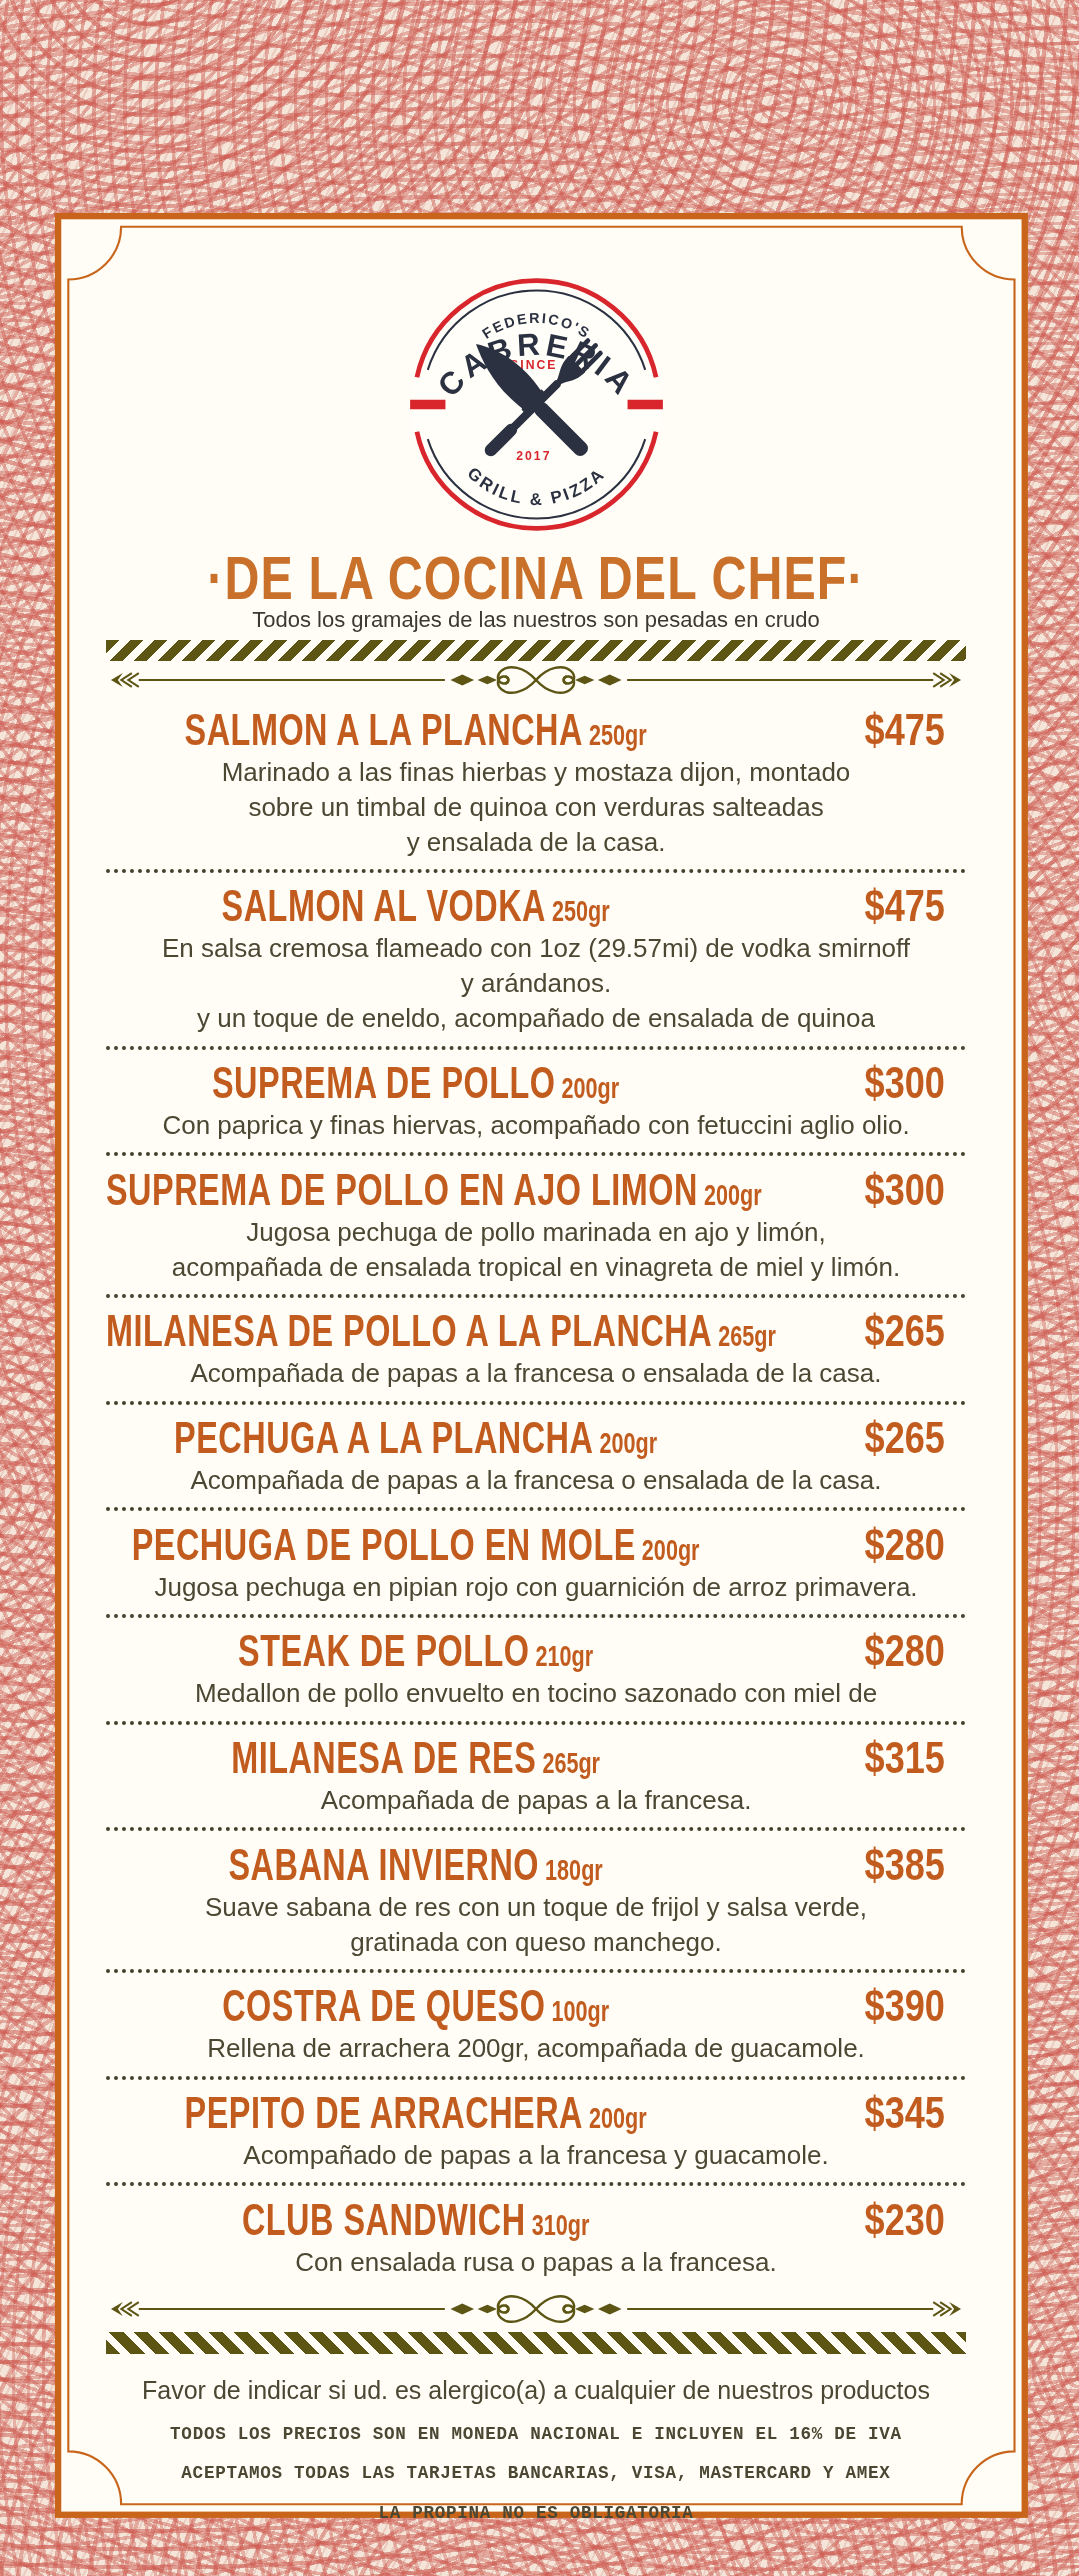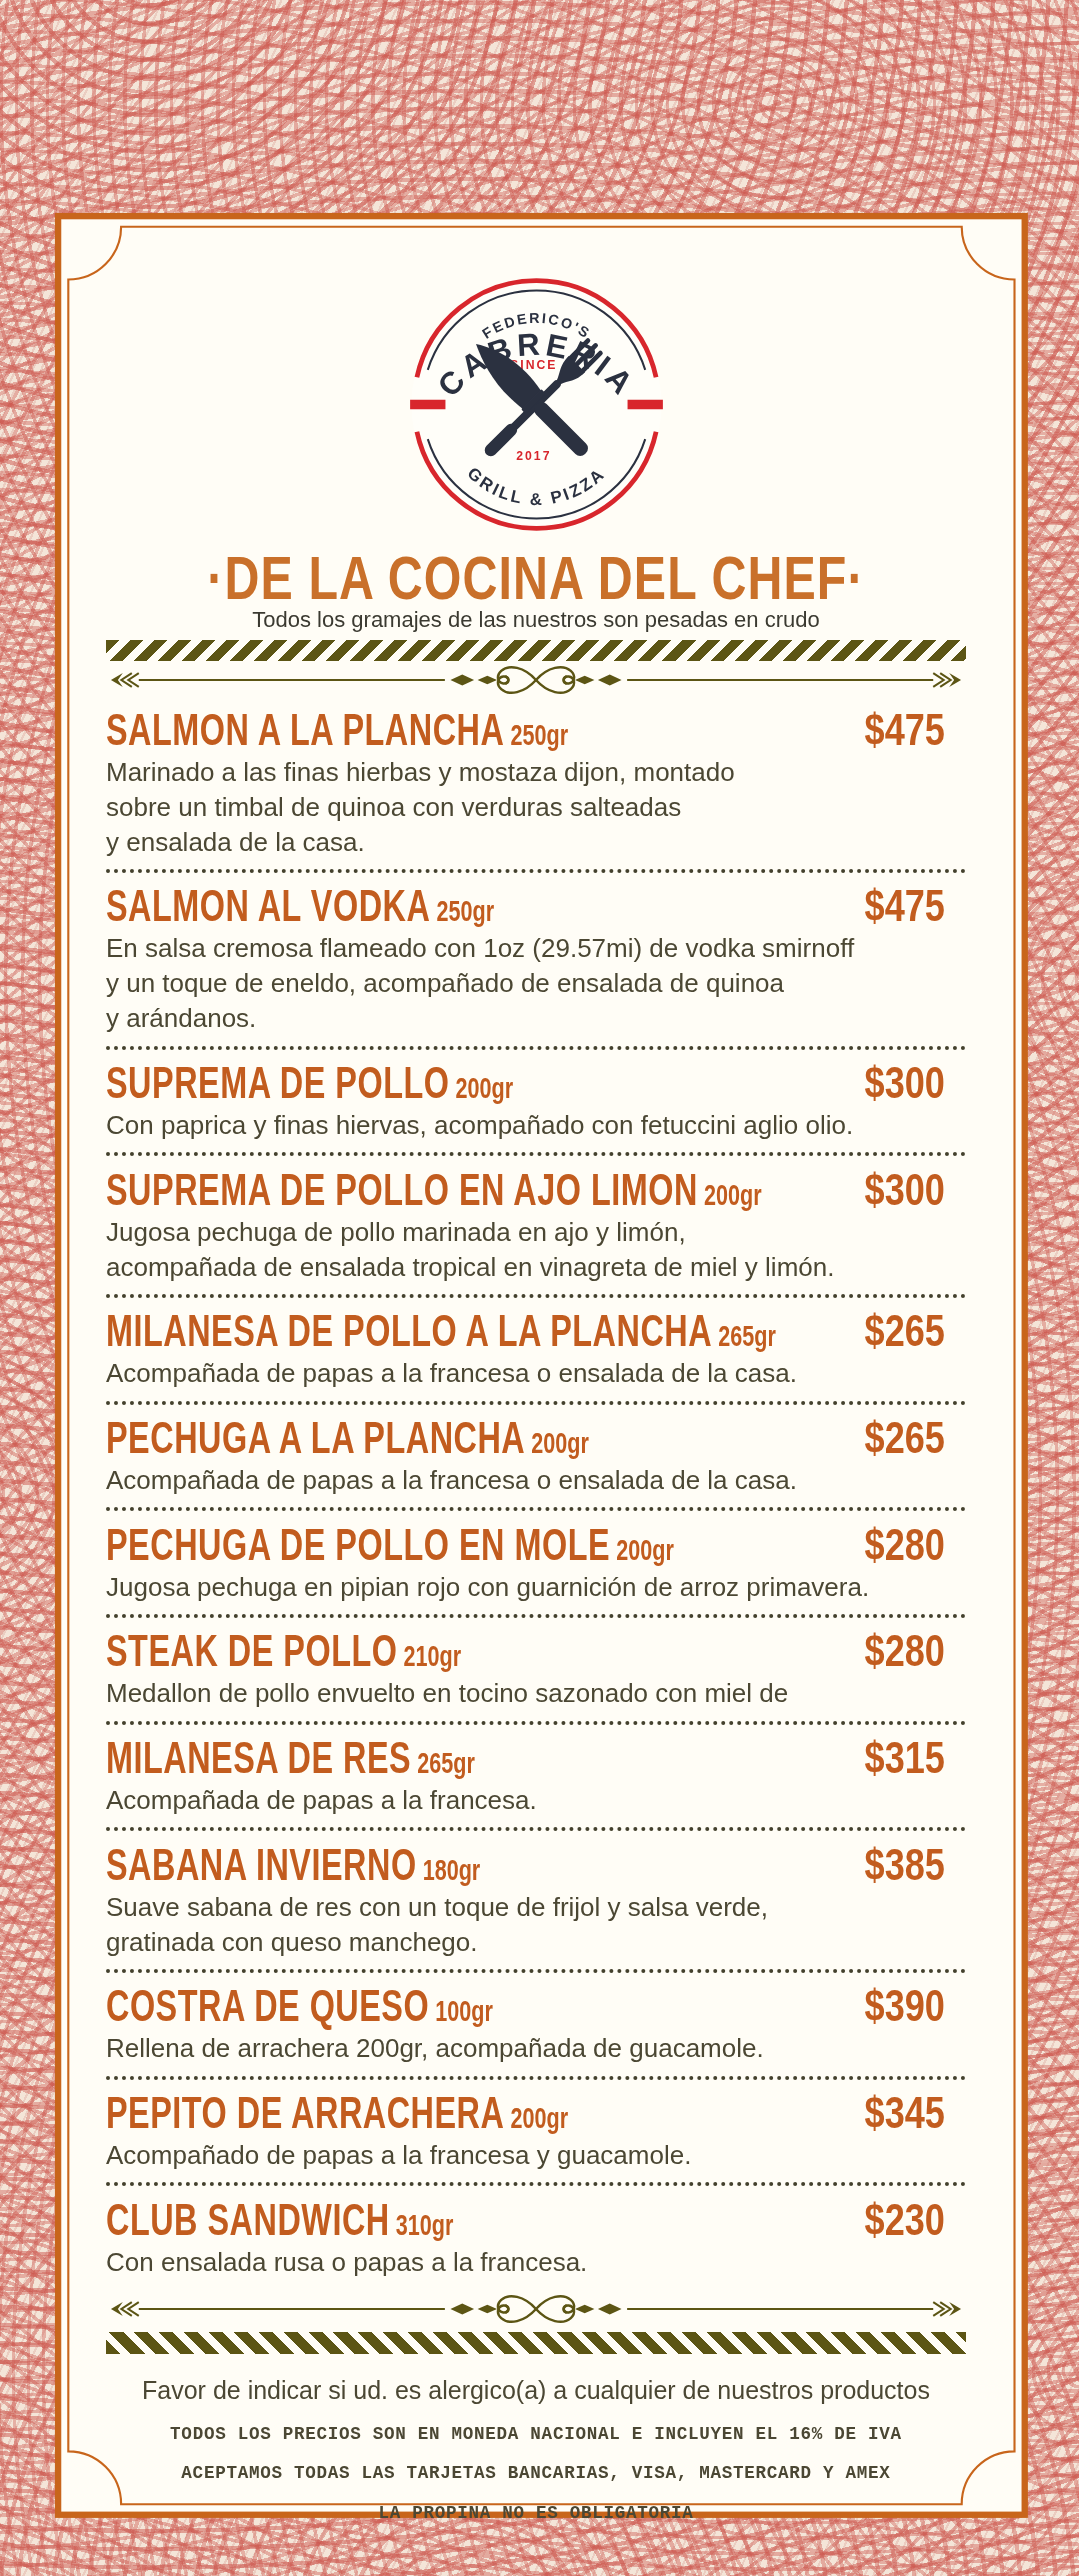--- a/index.html
+++ b/index.html
@@ -47,21 +47,21 @@
   }
   .hatch{height:21px;margin-top:8.4px;
     background:repeating-linear-gradient(135deg, var(--ornament-olive) 0 9.2px, transparent 9.2px 17px);}
   .hatch.rev{height:22.5px;margin-top:7px;
     background:repeating-linear-gradient(45deg, var(--ornament-olive) 0 10px, transparent 10px 17.6px);}
   .scroll-svg{display:block;margin-top:2.8px;}
   .scroll-svg.bottom{margin-top:12.7px;}
   .fl{stroke:var(--ornament-olive);fill:none;stroke-width:3;}
   .fls{stroke:var(--ornament-olive);fill:none;stroke-width:3.5;stroke-linecap:round;}
   .fld{fill:var(--ornament-olive);stroke:none;}
-  .item{padding-top:11.3px;}
+  .item{padding-top:11.3px;text-align:center;}
   .row{position:relative;height:43px;}
   .iname{
     white-space:nowrap;transform:scaleX(.72);transform-origin:left center;
     font-weight:bold;color:var(--accent-orange);font-size:45px;line-height:43px;
     letter-spacing:0.7px;
   }
   .gram{font-size:30px;margin-left:8.4px;letter-spacing:0;}
   .price{
     position:absolute;right:21px;top:0;
     font-weight:bold;color:var(--accent-orange);font-size:44px;line-height:43px;
@@ -161,22 +161,22 @@
         </div>
       </div>
       <div class="dots"></div>
       <div class="item">
         <div class="row">
           <div class="iname"><span>SALMON AL VODKA</span><span class="gram">250gr</span></div>
           <div class="price">$475</div>
         </div>
         <div class="desc">
           <div>En salsa cremosa flameado con 1oz (29.57mi) de vodka smirnoff</div>
+          <div>y arándanos.</div>
           <div>y un toque de eneldo, acompañado de ensalada de quinoa</div>
-          <div>y arándanos.</div>
         </div>
       </div>
       <div class="dots"></div>
       <div class="item">
         <div class="row">
           <div class="iname"><span>SUPREMA DE POLLO</span><span class="gram">200gr</span></div>
           <div class="price">$300</div>
         </div>
         <div class="desc">
           <div>Con paprica y finas hiervas, acompañado con fetuccini aglio olio.</div>

